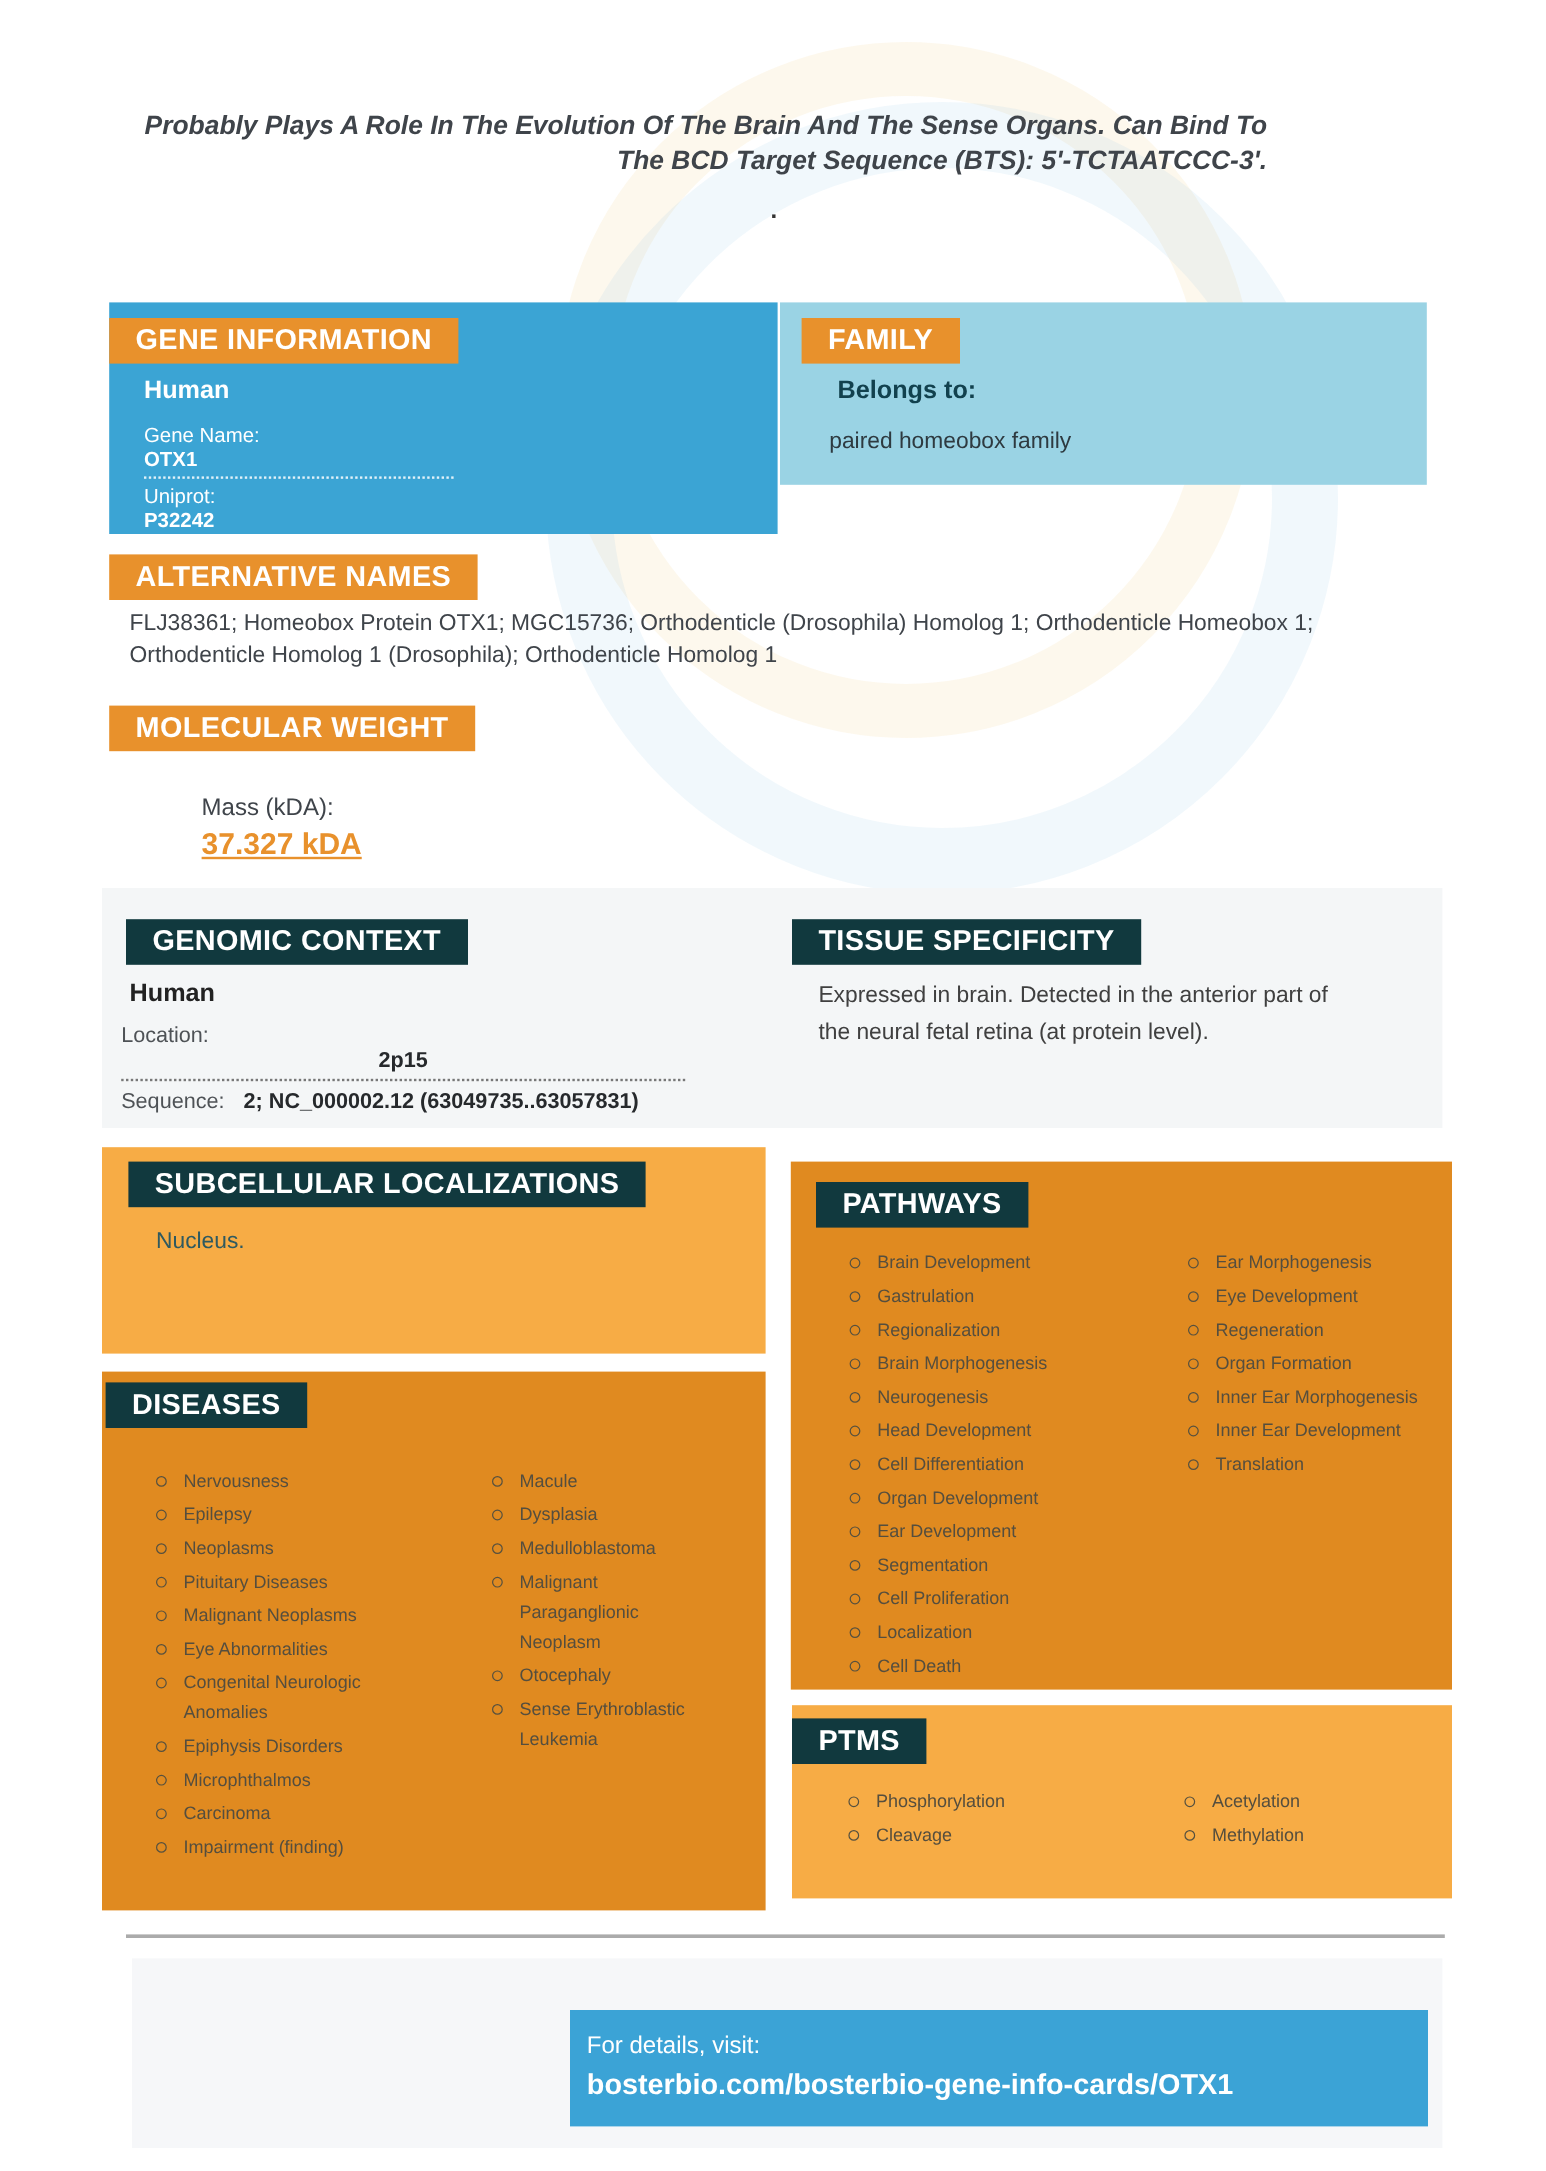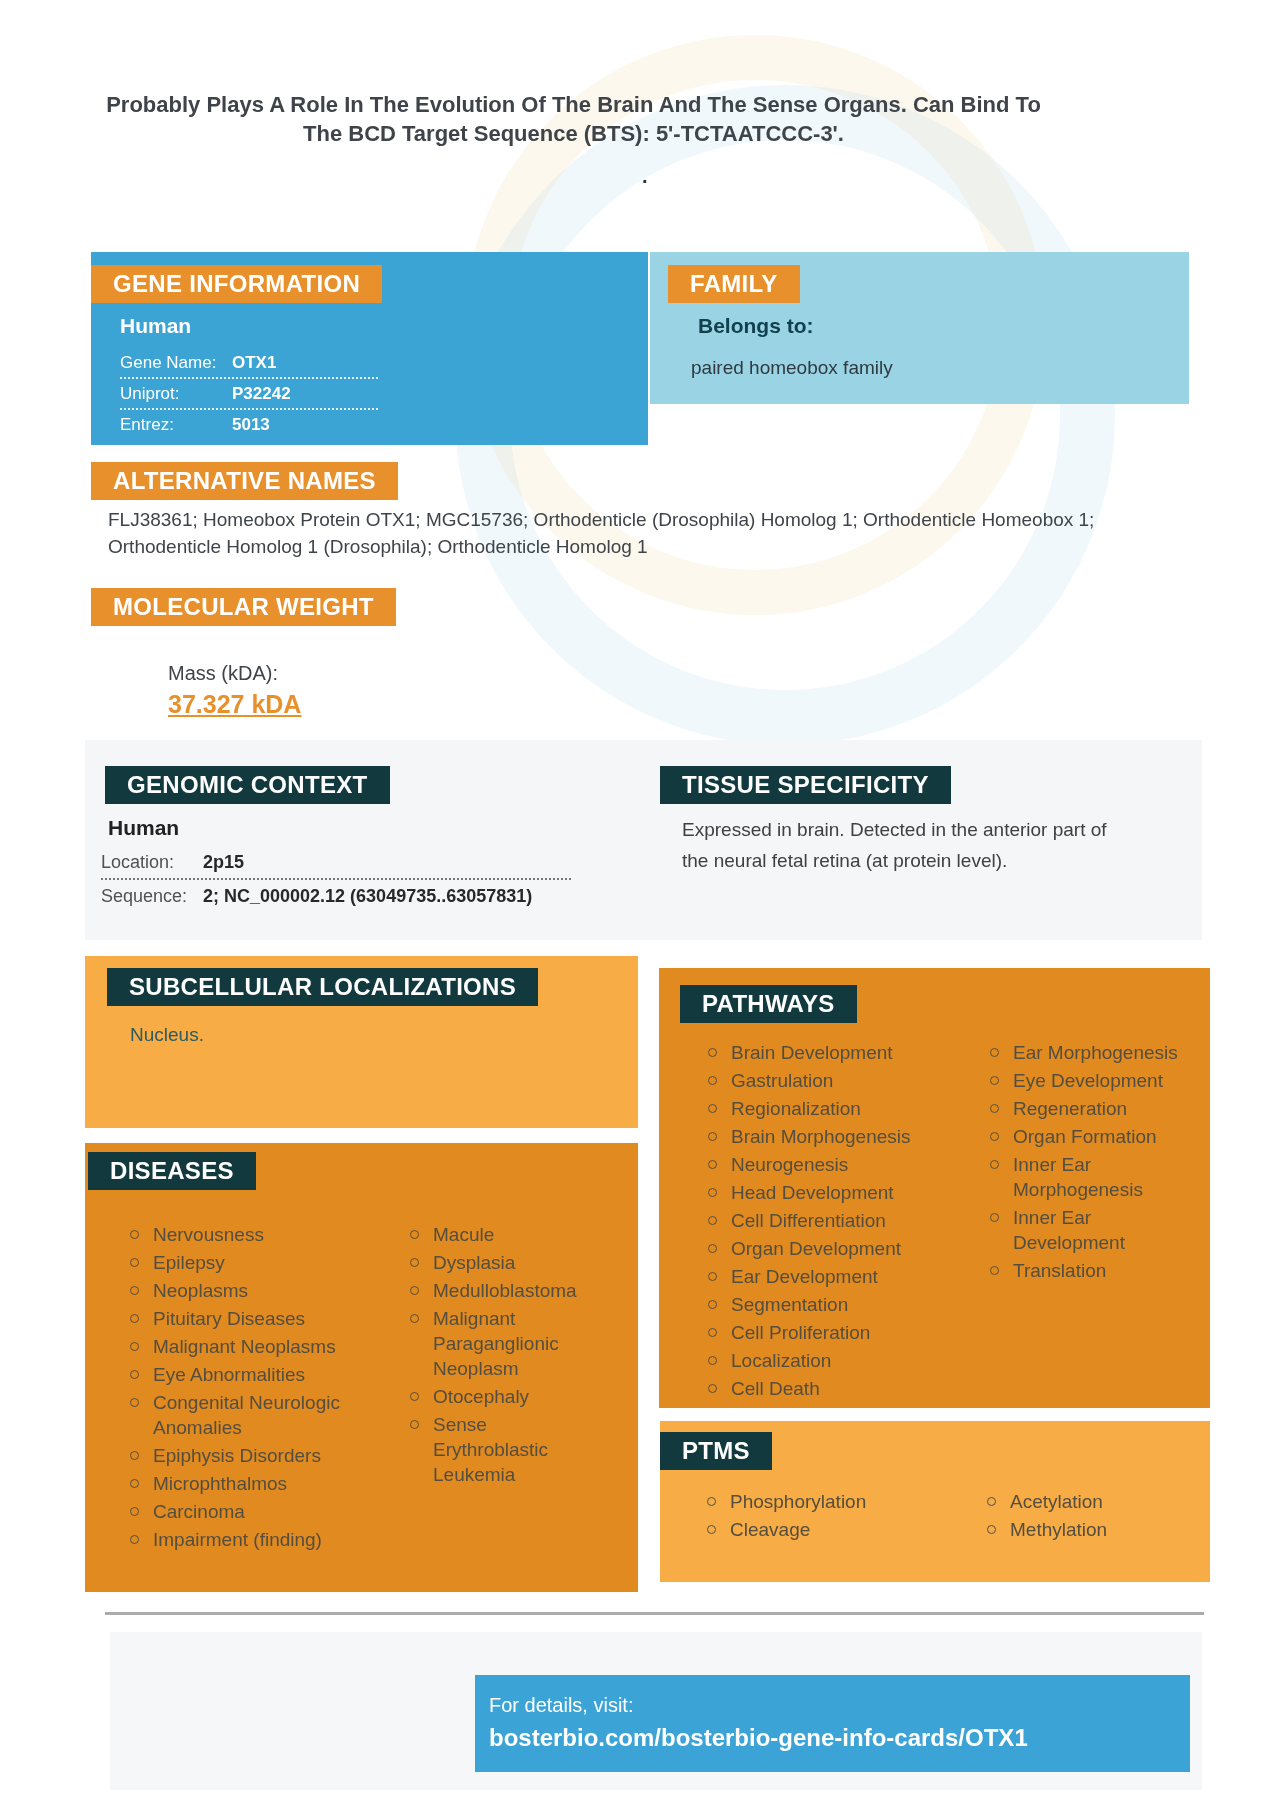--- a/index.html
+++ b/index.html
@@ -14,33 +14,33 @@
   
   .wm-ring1{left:455px;top:85px;width:660px;height:660px;border-radius:50%;
     border:55px solid rgba(140,200,230,0.12);box-sizing:border-box;}
   .wm-ring2{left:465px;top:35px;width:580px;height:580px;border-radius:50%;
     border:45px solid rgba(248,233,195,0.30);box-sizing:border-box;}
   .section{z-index:2;}
   
   .banner{left:91px;top:20px;width:1098px;height:57px;background:#E8912C;
     color:#ffffff;font-size:34px;font-weight:bold;text-align:center;line-height:58px;}
   .subtitle{left:91px;top:90px;width:965px;color:#3F444A;font-size:22px;
-    font-weight:bold;text-align:center;line-height:29px;}
+    font-weight:bold;text-align:right;line-height:29px;font-style:italic;}
   .stray-dot{left:642px;top:165px;color:#333;font-size:20px;font-weight:bold;}
   .tab-orange{display:inline-block;background:#E8912C;color:#ffffff;
     font-size:24px;font-weight:bold;padding:5px 22px;letter-spacing:0.3px;white-space:nowrap;}
   .tab-dark{display:inline-block;background:#11393E;color:#ffffff;
     font-size:24px;font-weight:bold;padding:5px 22px;letter-spacing:0.3px;white-space:nowrap;}
   
   .gene-box{left:91px;top:252px;width:557px;height:193px;background:#3BA4D4;color:#fff;}
   .gene-box .tab-orange{position:absolute;left:0;top:13px;}
   .gene-species{position:absolute;left:29px;top:62px;font-size:21px;font-weight:bold;}
   .gene-rows{position:absolute;left:29px;top:96px;width:258px;font-size:17px;}
   .grow{display:flex;padding:5px 0 4px 0;}
-  .grow.dotted{border-bottom:2px dotted rgba(255,255,255,0.85);}
+  .grow.dotted{border-bottom:2px dotted rgba(255,255,255,0.85);flex-direction:column;}
   .grow .lbl{width:112px;}
   .grow .val{font-weight:bold;}
   .family-box{left:650px;top:252px;width:539px;height:152px;background:#9AD3E4;}
   .family-box .tab-orange{position:absolute;left:18px;top:13px;}
   .belongs{position:absolute;left:48px;top:62px;font-size:21px;font-weight:bold;color:#12414E;}
   .family-val{position:absolute;left:41px;top:105px;font-size:19px;color:#2E3A40;}
   
   .altnames-tab{left:91px;top:462px;}
   .altnames-text{left:108px;top:506px;width:1085px;font-size:19px;line-height:27px;color:#3F444A;}
   .mw-tab{left:91px;top:588px;}
@@ -61,21 +61,21 @@
   .subcell-box{left:85px;top:956px;width:553px;height:172px;background:#F7AC45;}
   .subcell-box .tab-dark{position:absolute;left:22px;top:12px;}
   .subcell-text{position:absolute;left:45px;top:68px;font-size:19px;color:#2F5A60;}
   .diseases-box{left:85px;top:1143px;width:553px;height:449px;background:#E08A20;}
   .diseases-box .tab-dark{position:absolute;left:3px;top:9px;}
   .pathways-box{left:659px;top:968px;width:551px;height:440px;background:#E08A20;}
   .pathways-box .tab-dark{position:absolute;left:21px;top:17px;}
   .ptms-box{left:660px;top:1421px;width:550px;height:161px;background:#F7AC45;}
   .ptms-box .tab-dark{position:absolute;left:0;top:11px;}
   ul.list{position:absolute;margin:0;padding:0;list-style:none;
-    font-size:19px;color:#554e3e;}
+    font-size:15px;color:#554e3e;}
   ul.list li{position:relative;padding-left:25px;line-height:25px;margin-bottom:3px;}
   ul.list li::before{content:"";position:absolute;left:2px;top:8px;width:7px;height:7px;
     border:1.5px solid #55503f;border-radius:50%;}
   .dis-col1{left:43px;top:79px;width:225px;}
   .dis-col2{left:323px;top:79px;width:175px;}
   .path-col1{left:47px;top:72px;width:235px;}
   .path-col2{left:329px;top:72px;width:205px;}
   .ptms-col1{left:45px;top:68px;width:220px;}
   .ptms-col2{left:325px;top:68px;width:200px;}
   

